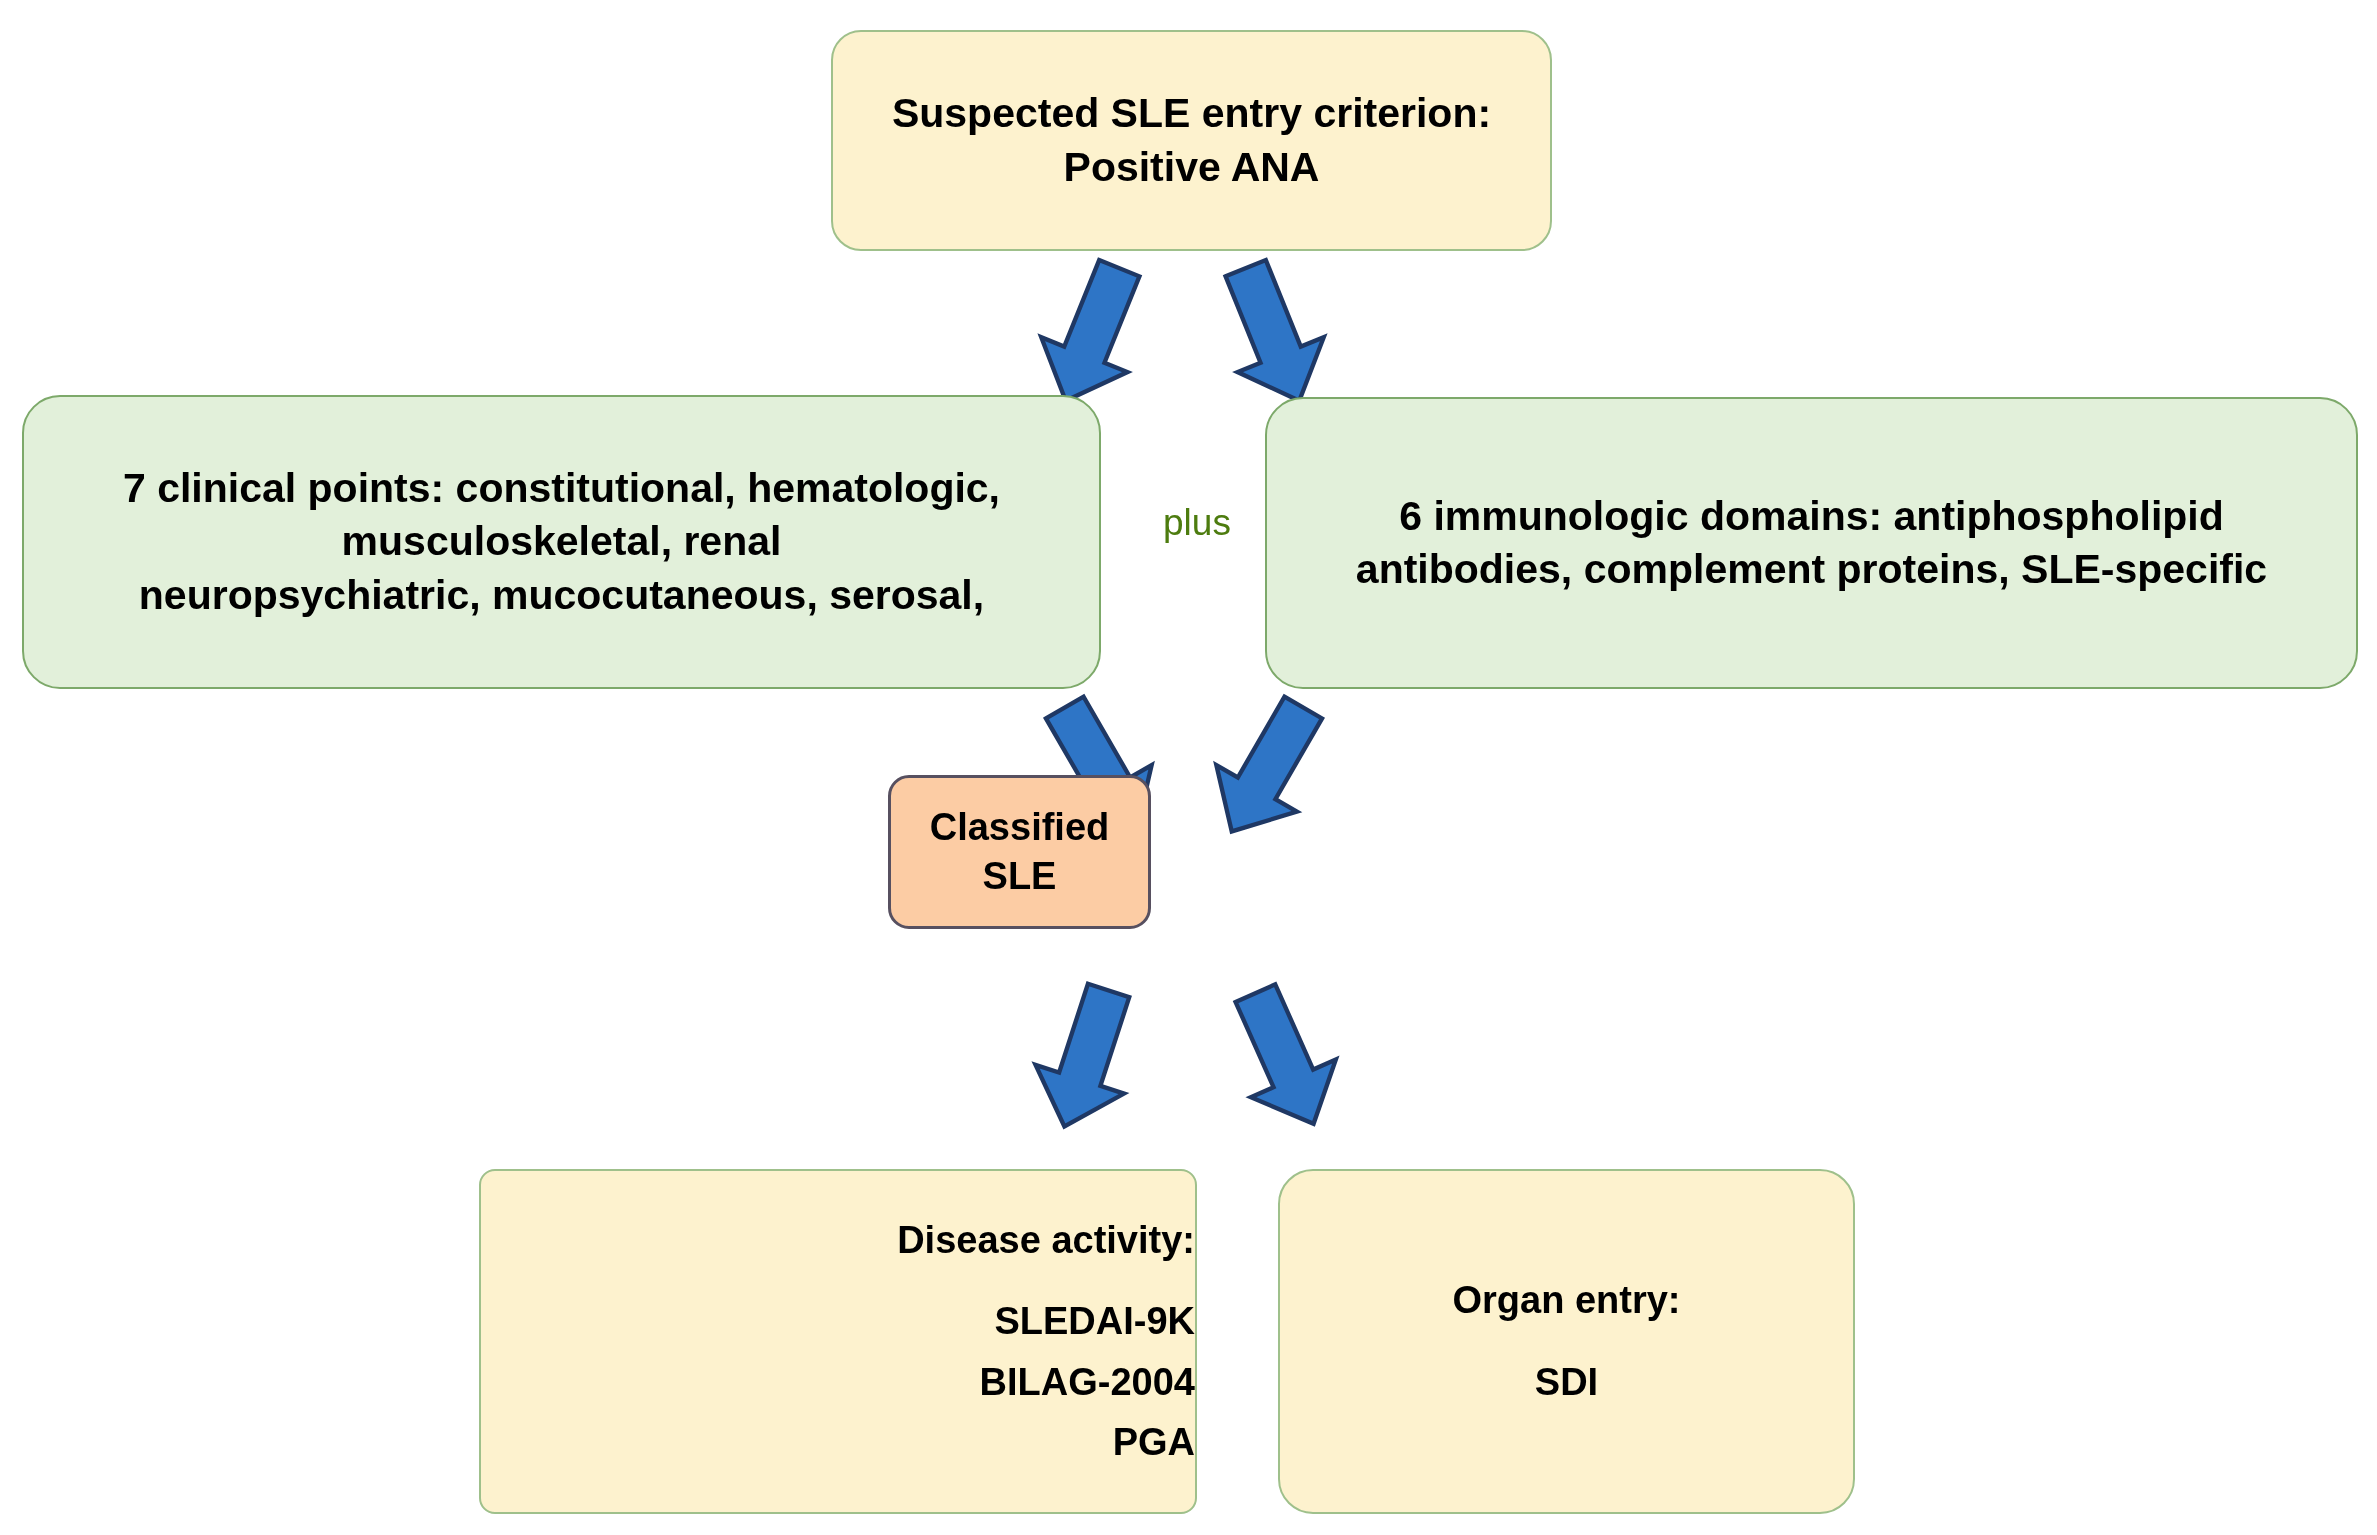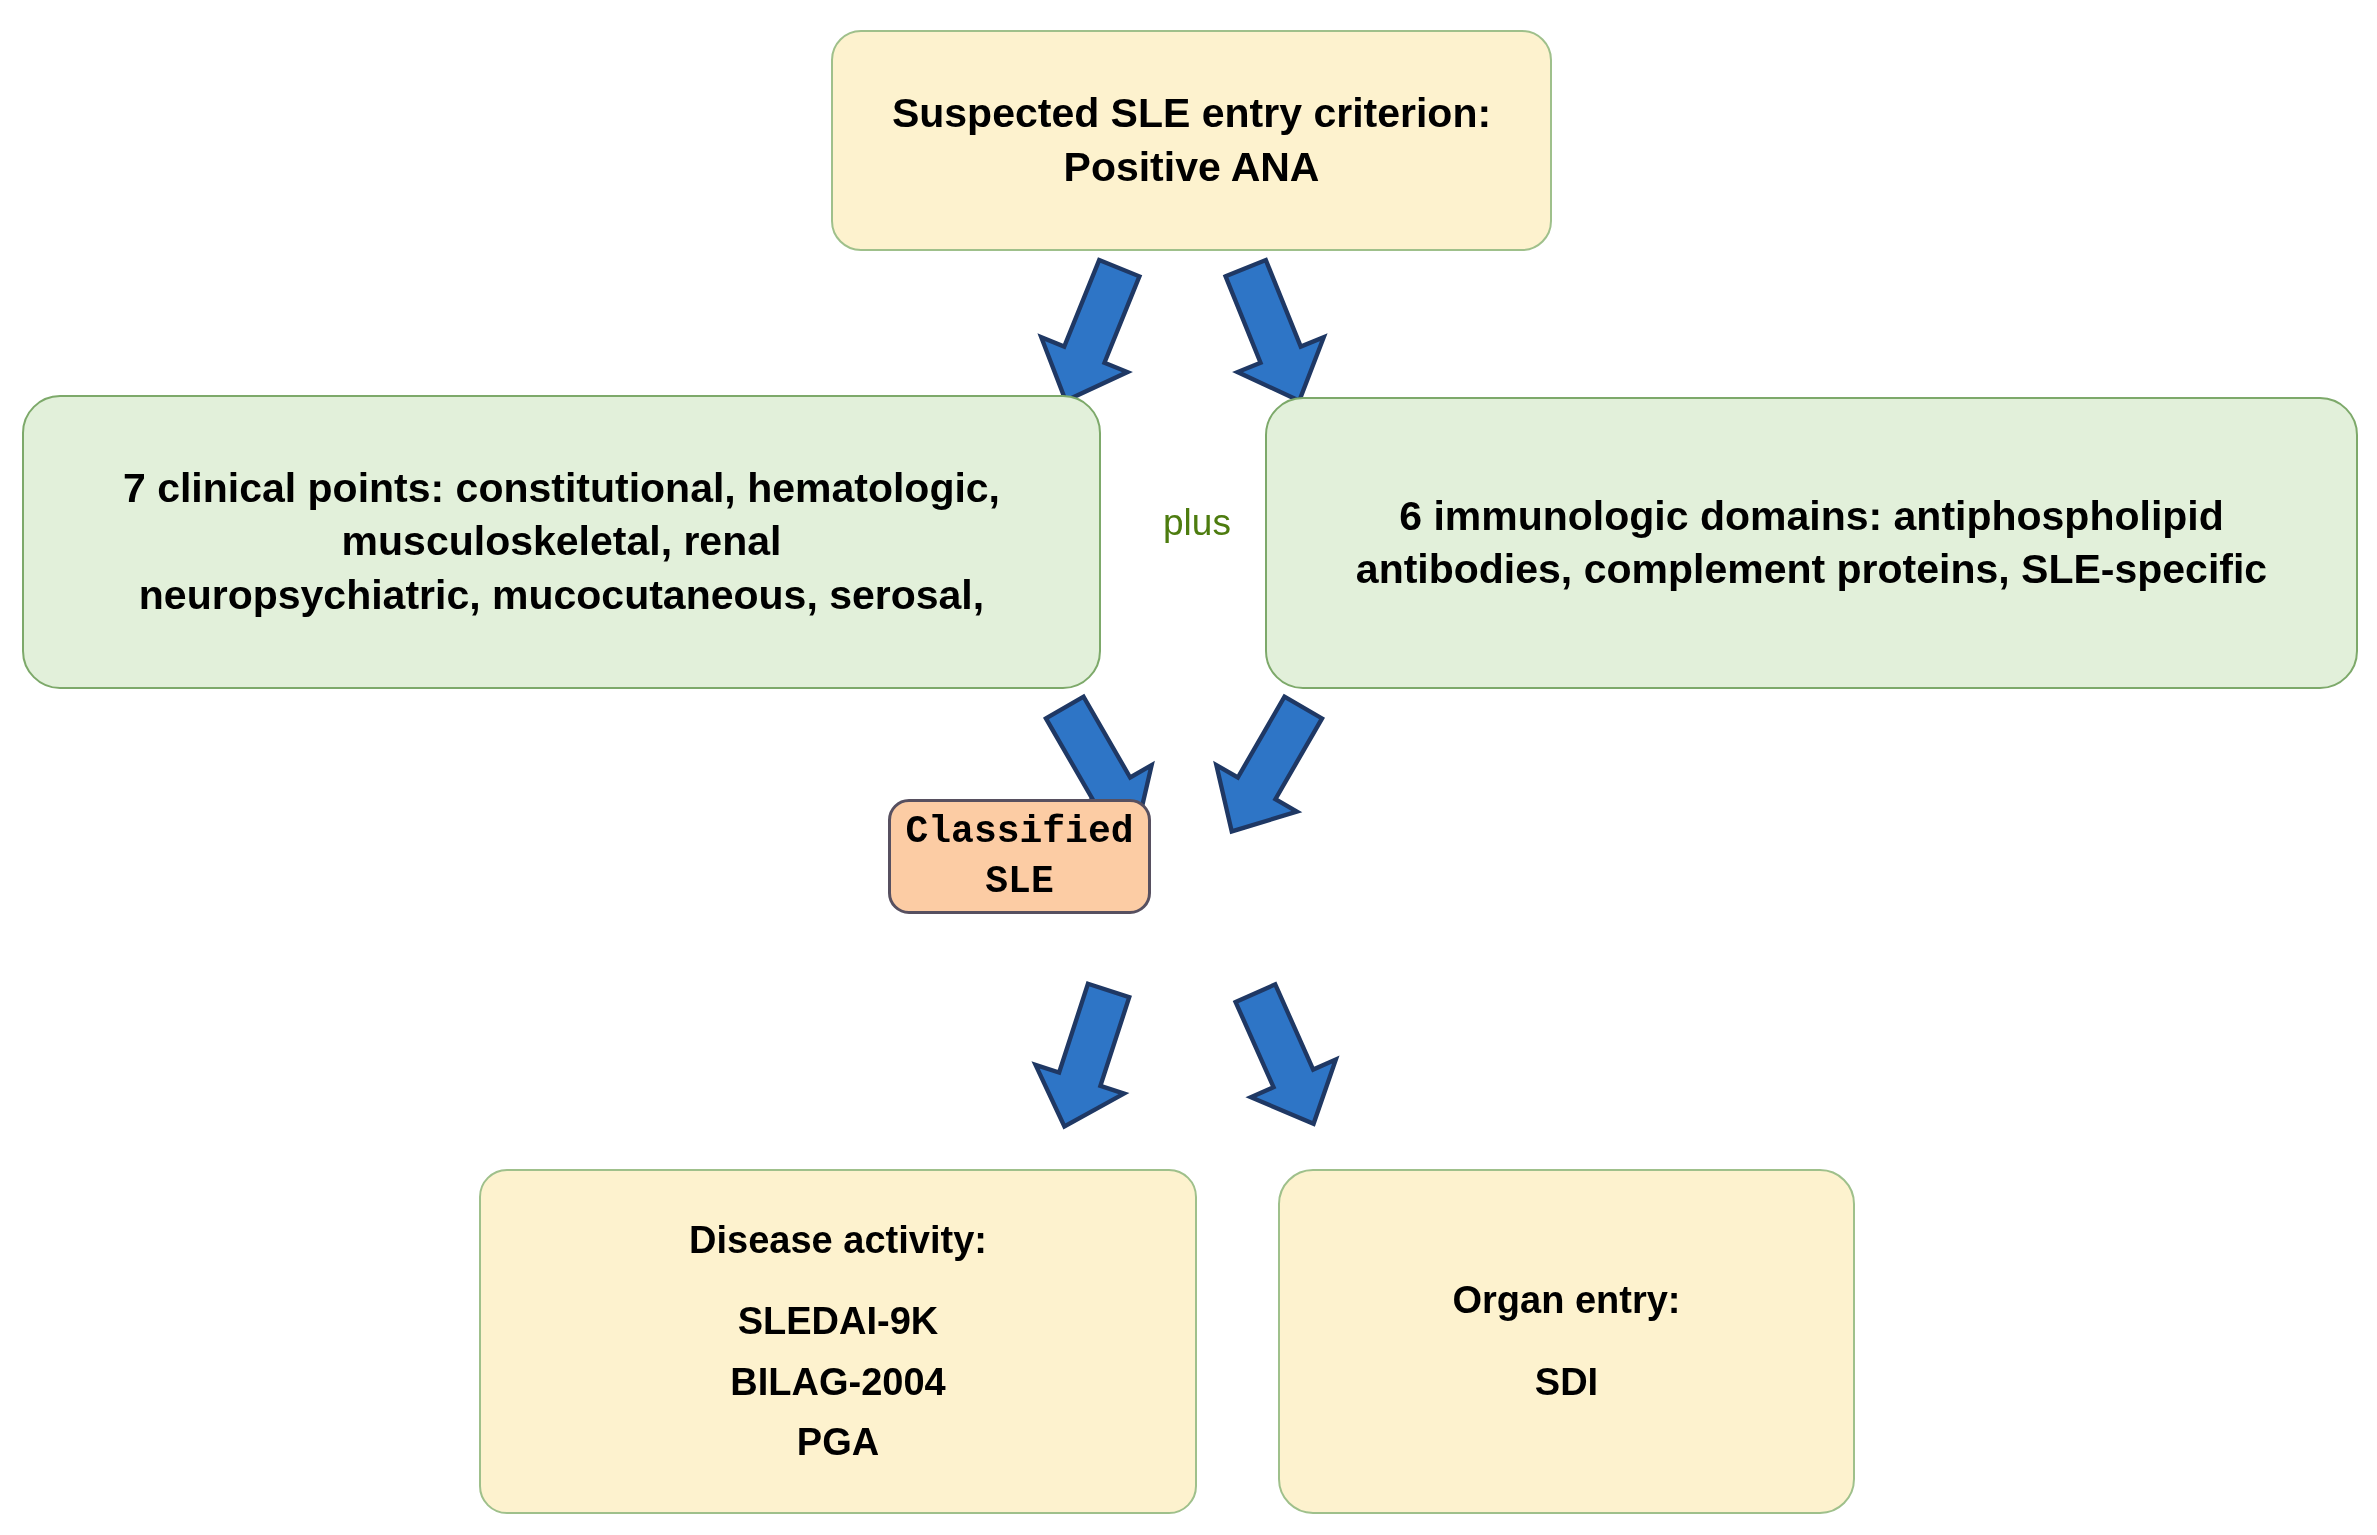--- a/index.html
+++ b/index.html
@@ -69,30 +69,30 @@
     border-radius: 38px;
   }
   #node-immunologic {
     left: 1265px; top: 397px;
     width: 1093px; height: 292px;
     font-size: 41px;
     padding: 0 33px;
     border-radius: 38px;
   }
   #node-classified {
-    left: 888px; top: 799px;
-    width: 263px; height: 115px;
+    left: 888px; top: 775px;
+    width: 263px; height: 154px;
     font-size: 38px;
-    font-family: Liberation Mono, monospace;
   }
   #node-activity {
     left: 479px; top: 1169px;
     width: 718px; height: 345px;
     font-size: 38px;
-    border-radius: 28px;
+    border-radius: 16px;
+    text-align: right;
   }
   #node-damage {
     left: 1278px; top: 1169px;
     width: 577px; height: 345px;
     font-size: 38px;
     border-radius: 35px;
   }
   .gap { height: 32px; }
   .gap-sm { height: 11px; }
 

